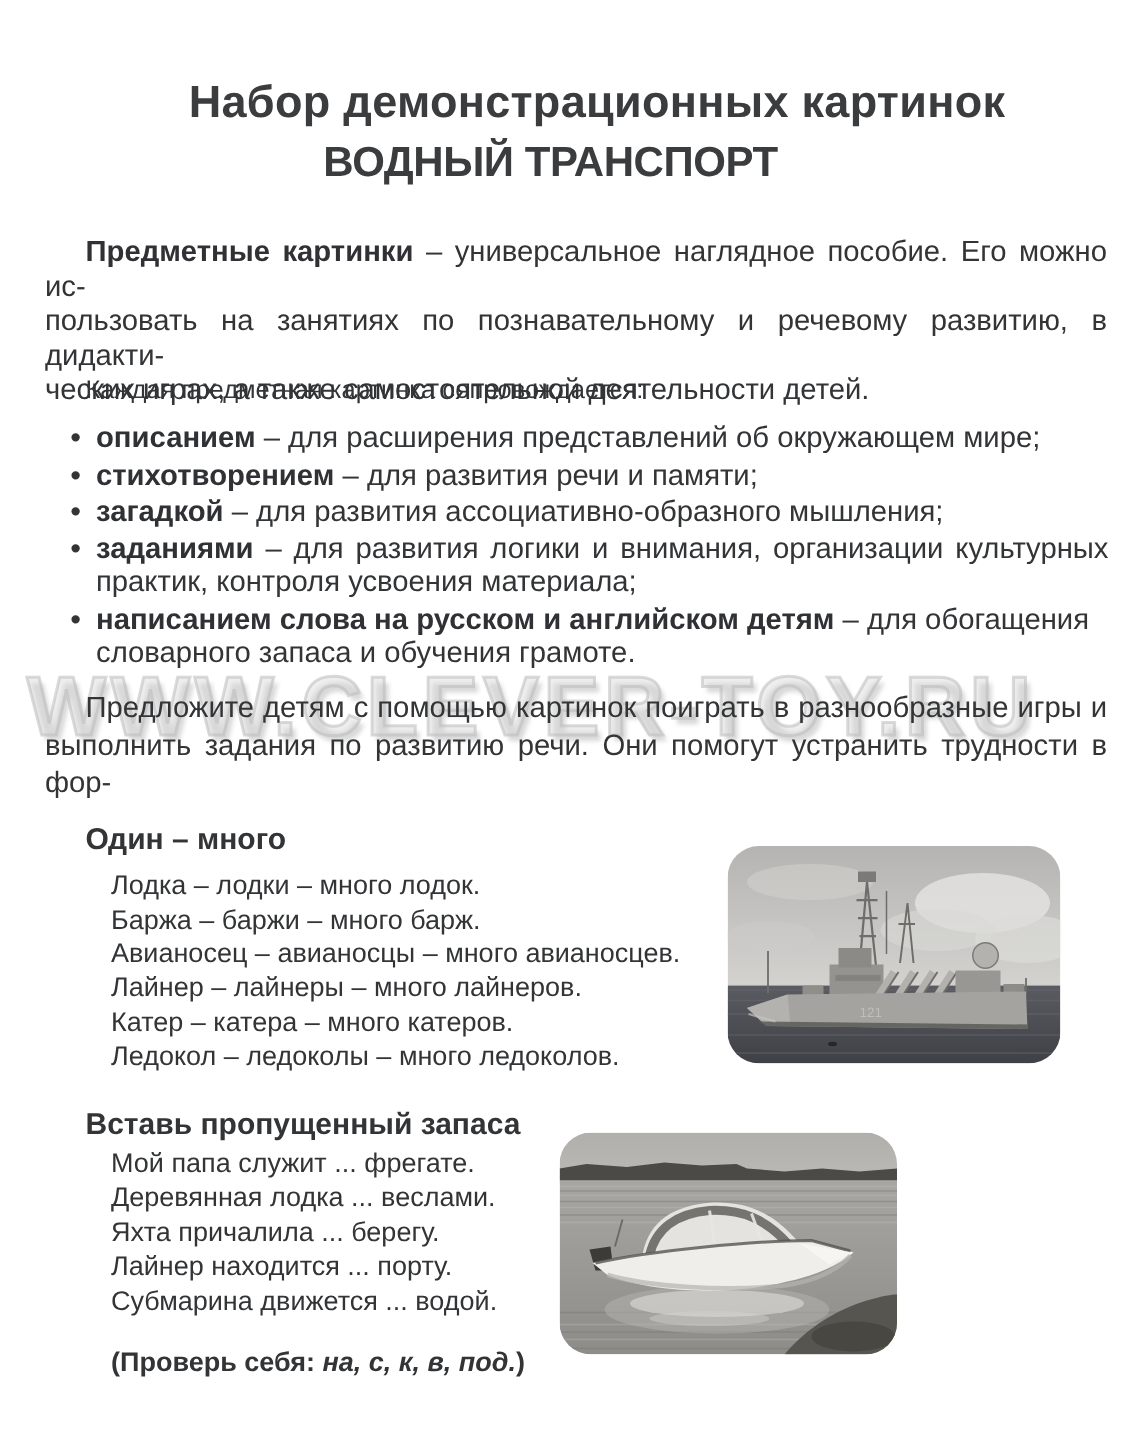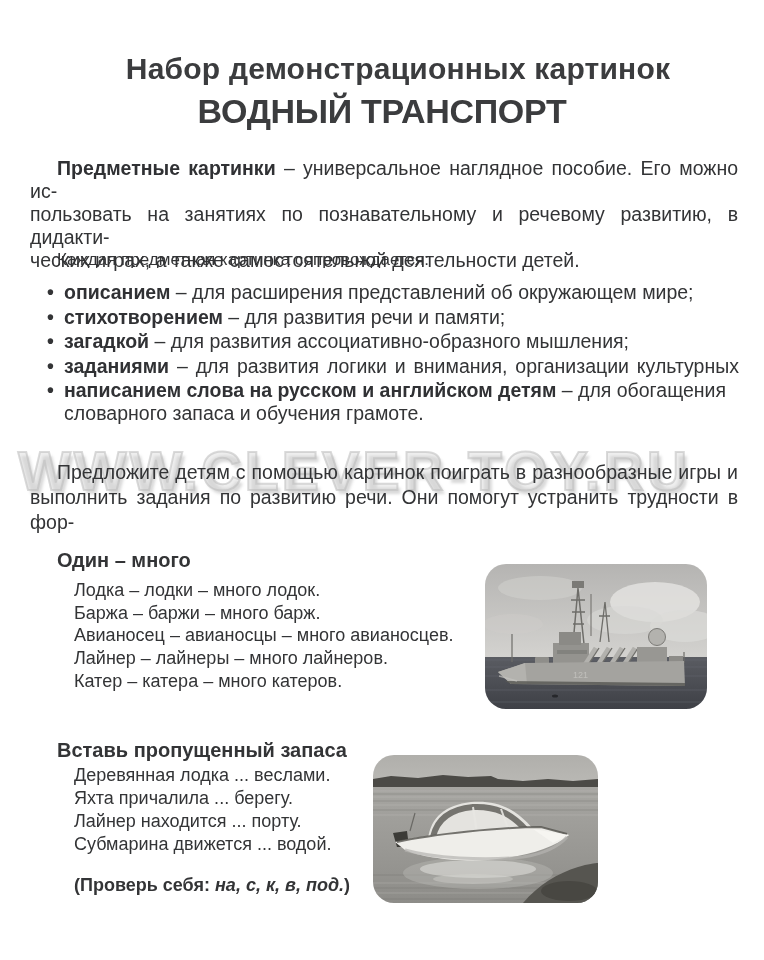--- a/index.html
+++ b/index.html
@@ -1,22 +1,22 @@
 <!DOCTYPE html>
 <html><head>
 <meta charset="utf-8">
 <style>
   html,body{margin:0;padding:0;background:#ffffff;}
   .page{position:relative;width:764px;height:960px;background:#ffffff;overflow:hidden;
         font-family:"Liberation Sans",sans-serif;color:#333436;}
   
   .title1{position:absolute;top:52px;left:0;width:764px;margin:0;text-align:center;
           font-size:30px;font-weight:bold;color:#3b3c3e;letter-spacing:.2px;z-index:2;padding-left:16px;}
-  .title2{position:absolute;top:92px;left:16px;width:732px;margin:0;text-align:center;
-          font-size:34px;font-weight:bold;color:#3b3c3e;letter-spacing:-.3px;z-index:2;}
+  .title2{position:absolute;top:92px;left:1px;width:732px;margin:0;text-align:center;
+          font-size:28px;font-weight:bold;color:#3b3c3e;letter-spacing:-.3px;z-index:2;}
   
   .para{position:absolute;left:30px;width:708px;font-size:19.5px;line-height:23px;z-index:2;}
   .p1{top:157px;}
   .p3{top:460px;line-height:25px;}
   .line{text-align:justify;}
   .jl{text-align-last:justify;}
   .indent{text-indent:27px;}
   b{font-weight:bold;color:#303134;}
   .accomp-intro{position:absolute;left:30px;top:250px;width:708px;font-size:17px;
                 text-indent:27px;z-index:2;}
@@ -70,20 +70,21 @@
       <span class="bullet-marker">•</span>
       <div class="line"><b>стихотворением</b><span> – для развития речи и памяти;</span></div>
     </div>
     <div class="bullet-item">
       <span class="bullet-marker">•</span>
       <div class="line"><b>загадкой</b><span> – для развития ассоциативно-образного мышления;</span></div>
     </div>
     <div class="bullet-item">
       <span class="bullet-marker">•</span>
       <div class="line jl"><b>заданиями</b><span> – для развития логики и внимания, организации культурных</span></div>
+      <div class="line">практик, контроля усвоения материала;</div>
     </div>
     <div class="bullet-item">
       <span class="bullet-marker">•</span>
       <div class="line"><b>написанием слова на русском и английском детям</b><span> – для обогащения</span></div>
       <div class="line">словарного запаса и обучения грамоте.</div>
     </div>
   </div>
 
   <div class="watermark">WWW.CLEVER-TOY.RU</div>
 
@@ -92,20 +93,21 @@
     <div class="line jl">выполнить задания по развитию речи. Они помогут устранить трудности в фор-</div>
   </div>
 
   <h3 class="section-heading" id="one-many-heading">Один – много</h3>
   <div class="list" id="one-many-list">
     <div class="list-line">Лодка – лодки – много лодок.</div>
     <div class="list-line">Баржа – баржи – много барж.</div>
     <div class="list-line">Авианосец – авианосцы – много авианосцев.</div>
     <div class="list-line">Лайнер – лайнеры – много лайнеров.</div>
     <div class="list-line">Катер – катера – много катеров.</div>
+    <div class="list-line">Ледокол – ледоколы – много ледоколов.</div>
   </div>
 
   <div class="photo" id="warship-photo">
     <svg viewBox="0 0 222 145" preserveAspectRatio="none">
       <defs>
         <linearGradient id="sky1" x1="0" y1="0" x2="0" y2="1">
           <stop offset="0" stop-color="#b5b4b2"></stop>
             <stop offset="1" stop-color="#d3d2cf"></stop>
         </linearGradient>
         <linearGradient id="sea1" x1="0" y1="0" x2="0" y2="1">
@@ -160,20 +162,21 @@
         <path d="M20 117 L200 119 L200 122 L26 120 Z" fill="#5b5a56" opacity="0.85"></path>
         <text x="88" y="114" font-size="9" fill="#c3c2be" opacity="0.9" font-family="Liberation Sans, sans-serif">121</text>
         <path d="M14 112 L32 117" stroke="#c5c4c0" stroke-width="1.5" opacity="0.7"></path>
       </g>
       <ellipse cx="70" cy="132" rx="3" ry="1.5" fill="#26272b"></ellipse>
     </svg>
   </div>
 
   <h3 class="section-heading" id="prep-heading">Вставь пропущенный запаса</h3>
   <div class="list" id="prep-list">
+    <div class="list-line">Мой папа служит ... фрегате.</div>
     <div class="list-line">Деревянная лодка ... веслами.</div>
     <div class="list-line">Яхта причалила ... берегу.</div>
     <div class="list-line">Лайнер находится ... порту.</div>
     <div class="list-line">Субмарина движется ... водой.</div>
     <div class="list-line check-line"><span>(Проверь себя: </span><i>на, с, к, в, под.</i><span>)</span></div>
   </div>
 
   <div class="photo" id="motorboat-photo">
     <svg viewBox="0 0 225 148" preserveAspectRatio="none">
       <defs>

